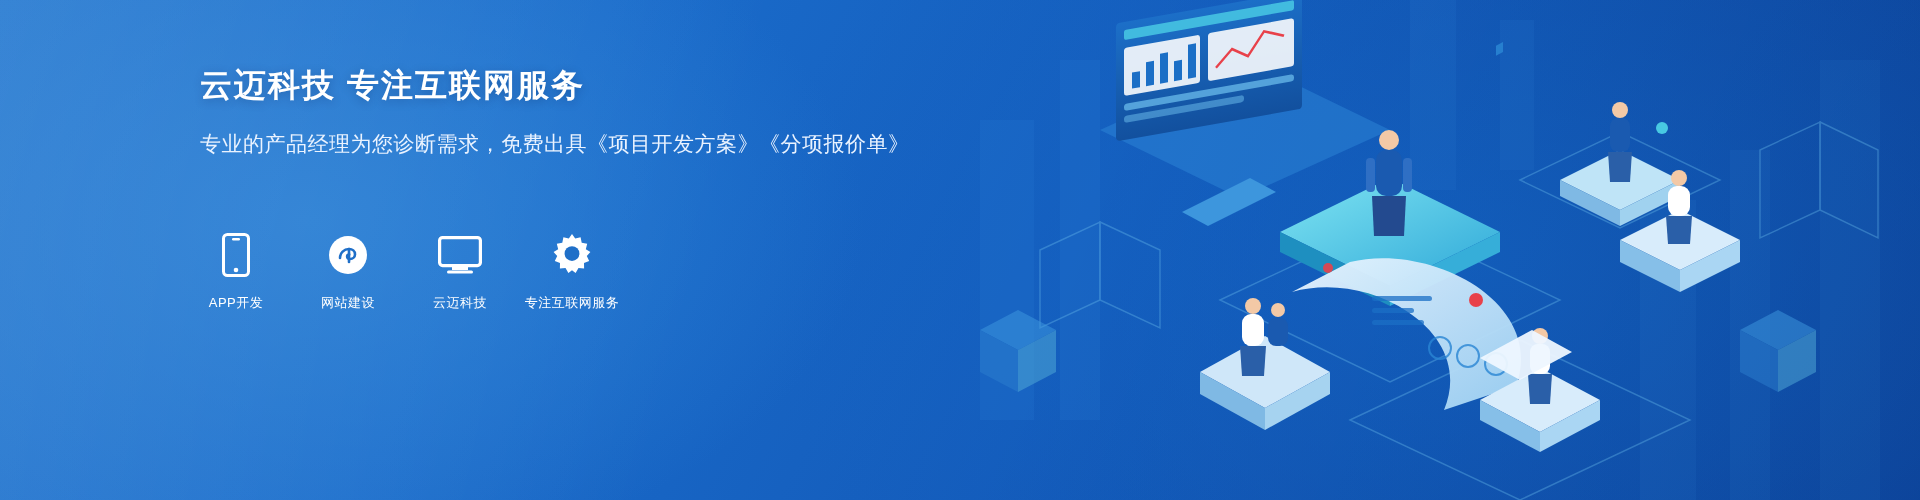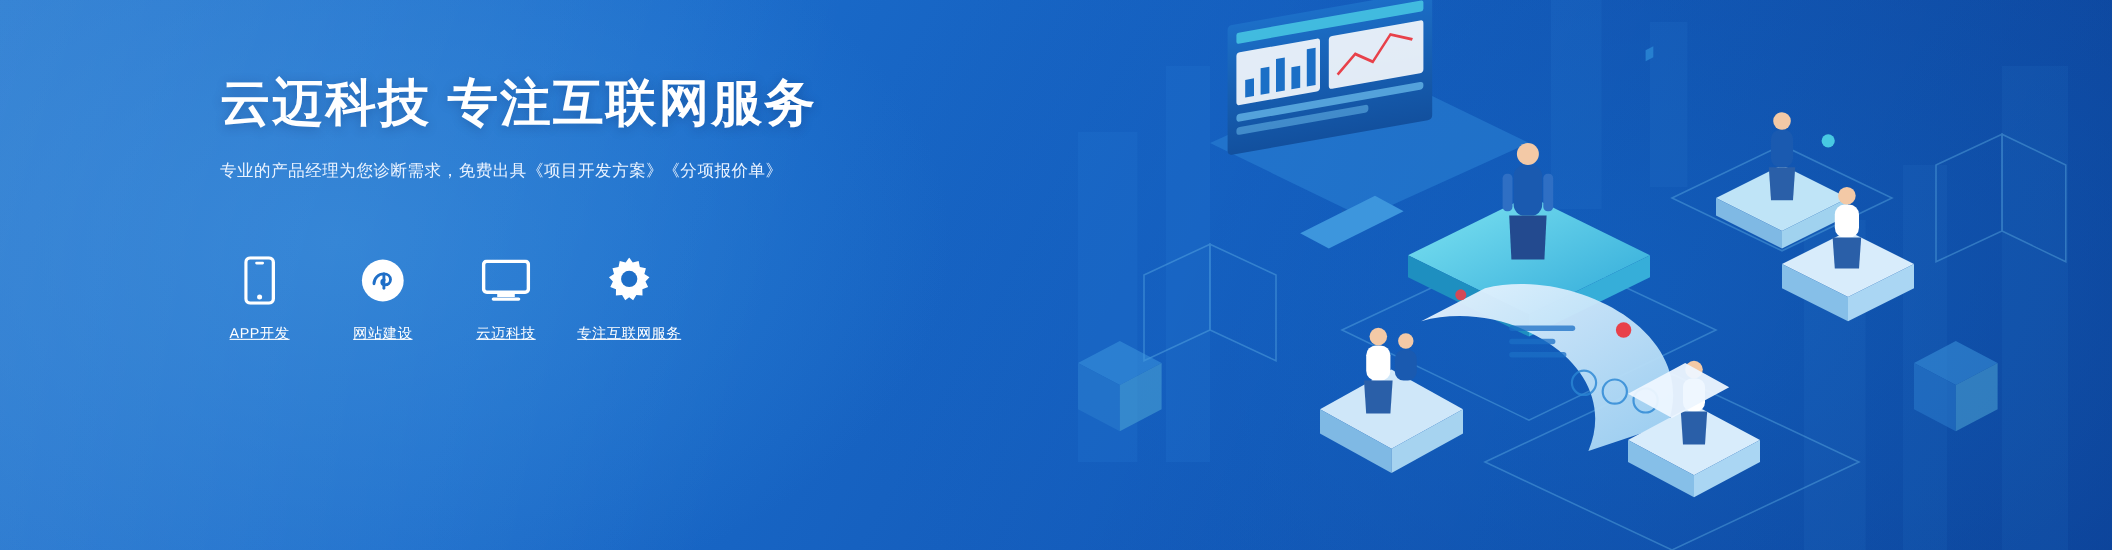--- a/index.html
+++ b/index.html
@@ -24,37 +24,37 @@
   }
   
   .bands {
     position: absolute; right: 0; top: 0; width: 980px; height: 500px;
     opacity: .5;
   }
 
   
   .copy { position: absolute; left: 200px; top: 66px; width: 760px; }
   .headline {
-    color: #ffffff; font-size: 46px; font-weight: bold;
+    color: #ffffff; font-size: 32px; font-weight: bold;
     letter-spacing: 2px; line-height: 1.2; white-space: nowrap;
     text-shadow: 0 2px 10px rgba(0,25,70,.25);
   }
   .sub {
-    margin-top: 22px; color: #eaf3ff; font-size: 15px;
+    margin-top: 22px; color: #eaf3ff; font-size: 21px;
     line-height: 1.75; letter-spacing: .5px; white-space: nowrap;
   }
 
   
   .services { position: absolute; left: 198px; top: 232px; display: flex; gap: 36px; }
   .svc { width: 76px; display: flex; flex-direction: column; align-items: center; }
   .svc .glyph { height: 46px; display: flex; align-items: center; justify-content: center; }
   .svc svg { display: block; }
   .svc .label {
     margin-top: 16px; color: #ffffff; font-size: 13px;
-    letter-spacing: .5px; white-space: nowrap; text-align: center; text-decoration: underline;
+    letter-spacing: .5px; white-space: nowrap; text-align: center;
   }
 
   
   .art { position: absolute; right: 0; top: 0; width: 1000px; height: 500px; }
 </style>
 </head>
 <body>
 
 <div class="banner">
 

